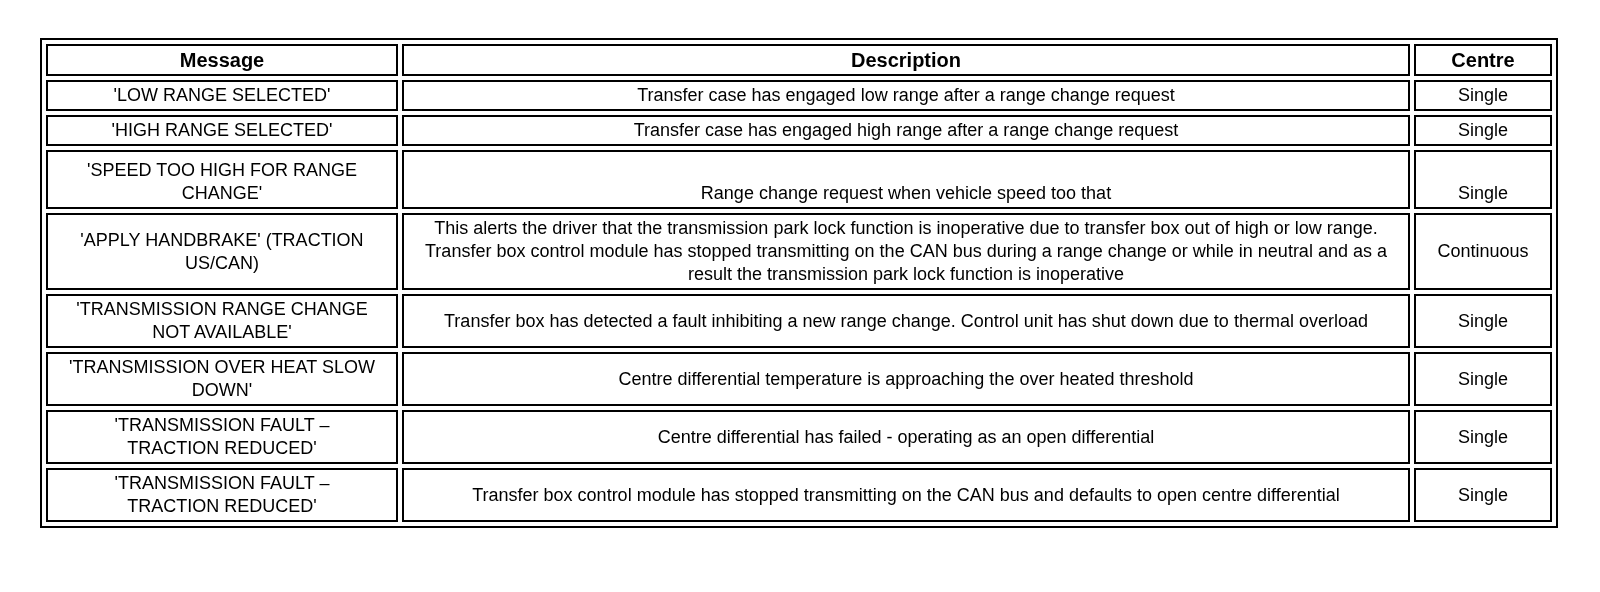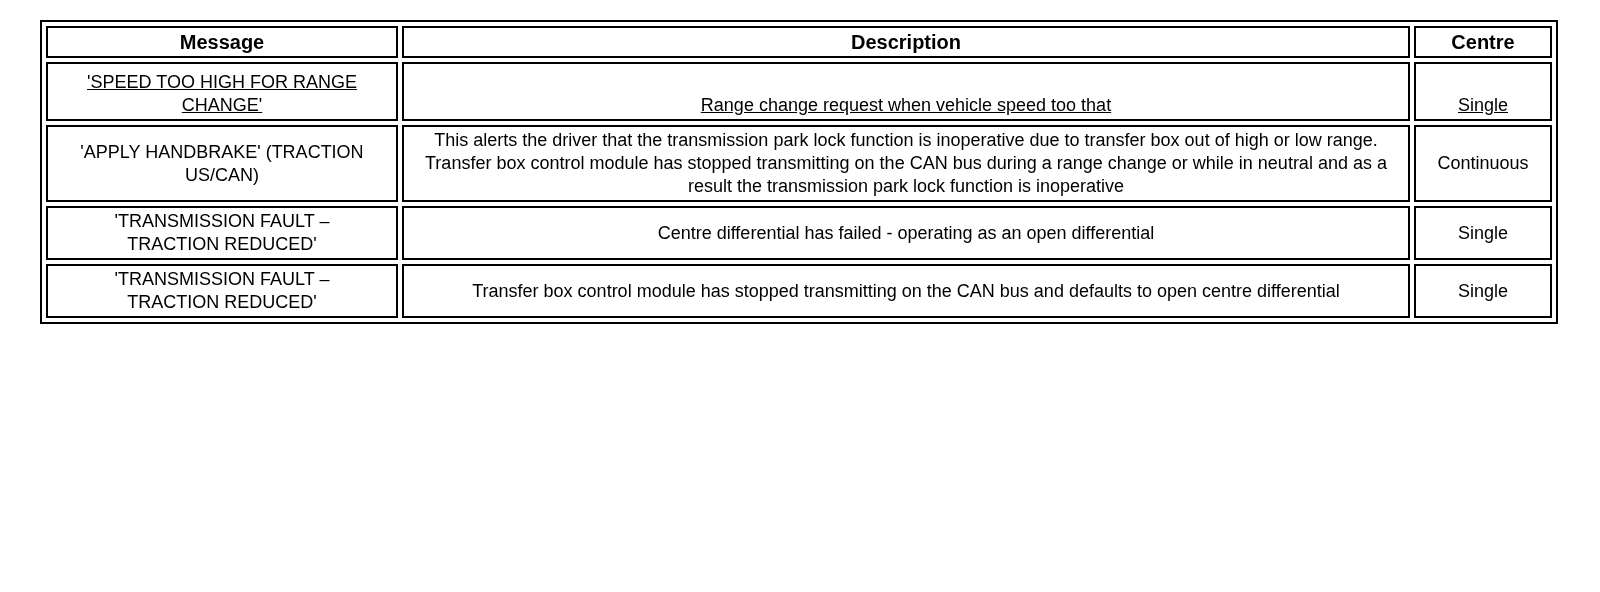--- a/index.html
+++ b/index.html
@@ -8,20 +8,21 @@
     background: #ffffff;
     font-family: "Liberation Sans", sans-serif;
     color: #000000;
   }
   .page {
     width: 1600px;
     height: 524px;
     background: #ffffff;
     box-sizing: border-box;
     padding: 20px 0 0 40px;
+    margin-top: 18px;
   }
   table.warning-table {
     border-collapse: separate;
     border-spacing: 4px;
     border: 2px solid #000;
     table-layout: fixed;
     width: 1518px;
     background: #ffffff;
   }
   table.warning-table th,
@@ -42,21 +43,21 @@
     line-height: 24px;
   }
   col.c-message { width: 352px; }
   col.c-description { width: 1008px; }
   col.c-chime { width: 138px; }
 
   td.message-cell { white-space: pre-line; }
 
   tr.h30 > th, tr.h30 > td { height: 30px; }
   tr.h29 > td { height: 29px; }
-  tr.h59 > td { height: 59px; text-decoration: underline; }
+  tr.h59 > td { height: 59px; }
   tr.h45 > td { height: 45px; }
   tr.h71 > td { height: 71px; }
   tr.h54 > td { height: 54px; }
   tr.h50 > td { height: 50px; }
   tr.h48 > td { height: 48px; }
   tr.h52 > td { height: 52px; }
 
   tr.vbottom > td { vertical-align: bottom; }
 </style>
 </head>
@@ -70,31 +71,53 @@
       <col class="c-chime">
     </colgroup>
     <thead>
       <tr class="h30">
         <th>Message</th>
         <th>Description</th>
         <th>Centre</th>
       </tr>
     </thead>
     <tbody>
+      <tr class="h29">
+        <td class="message-cell">'LOW RANGE SELECTED'</td>
+        <td class="description-cell">Transfer case has engaged low range after a range change request</td>
+        <td class="chime-cell">Single</td>
+      </tr>
+      <tr class="h29">
+        <td class="message-cell">'HIGH RANGE SELECTED'</td>
+        <td class="description-cell">Transfer case has engaged high range after a range change request</td>
+        <td class="chime-cell">Single</td>
+      </tr>
       <tr class="h59 vbottom">
         <td class="message-cell">'SPEED TOO HIGH FOR RANGE
 CHANGE'</td>
         <td class="description-cell">Range change request when vehicle speed too that</td>
         <td class="chime-cell">Single</td>
       </tr>
       <tr class="h71">
         <td class="message-cell">'APPLY HANDBRAKE' (TRACTION
 US/CAN)</td>
         <td class="description-cell">This alerts the driver that the transmission park lock function is inoperative due to transfer box out of high or low range. Transfer box control module has stopped transmitting on the CAN bus during a range change or while in neutral and as a result the transmission park lock function is inoperative</td>
         <td class="chime-cell">Continuous</td>
+      </tr>
+      <tr class="h54">
+        <td class="message-cell">'TRANSMISSION RANGE CHANGE
+NOT AVAILABLE'</td>
+        <td class="description-cell">Transfer box has detected a fault inhibiting a new range change. Control unit has shut down due to thermal overload</td>
+        <td class="chime-cell">Single</td>
+      </tr>
+      <tr class="h50">
+        <td class="message-cell">'TRANSMISSION OVER HEAT SLOW
+DOWN'</td>
+        <td class="description-cell">Centre differential temperature is approaching the over heated threshold</td>
+        <td class="chime-cell">Single</td>
       </tr>
       <tr class="h48">
         <td class="message-cell">'TRANSMISSION FAULT –
 TRACTION REDUCED'</td>
         <td class="description-cell">Centre differential has failed - operating as an open differential</td>
         <td class="chime-cell">Single</td>
       </tr>
       <tr class="h52">
         <td class="message-cell">'TRANSMISSION FAULT –
 TRACTION REDUCED'</td>

